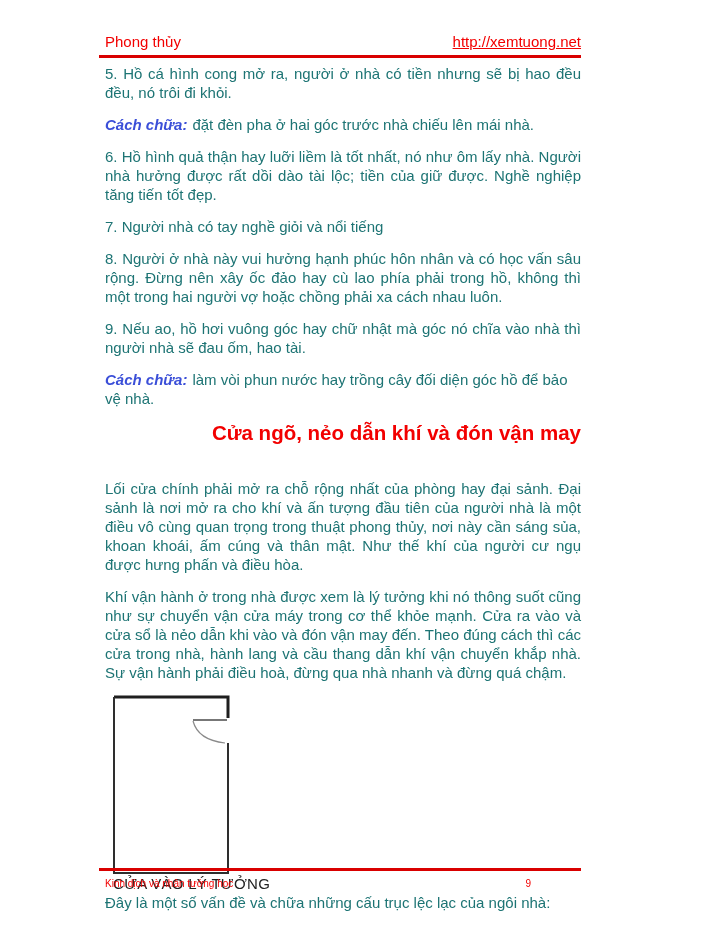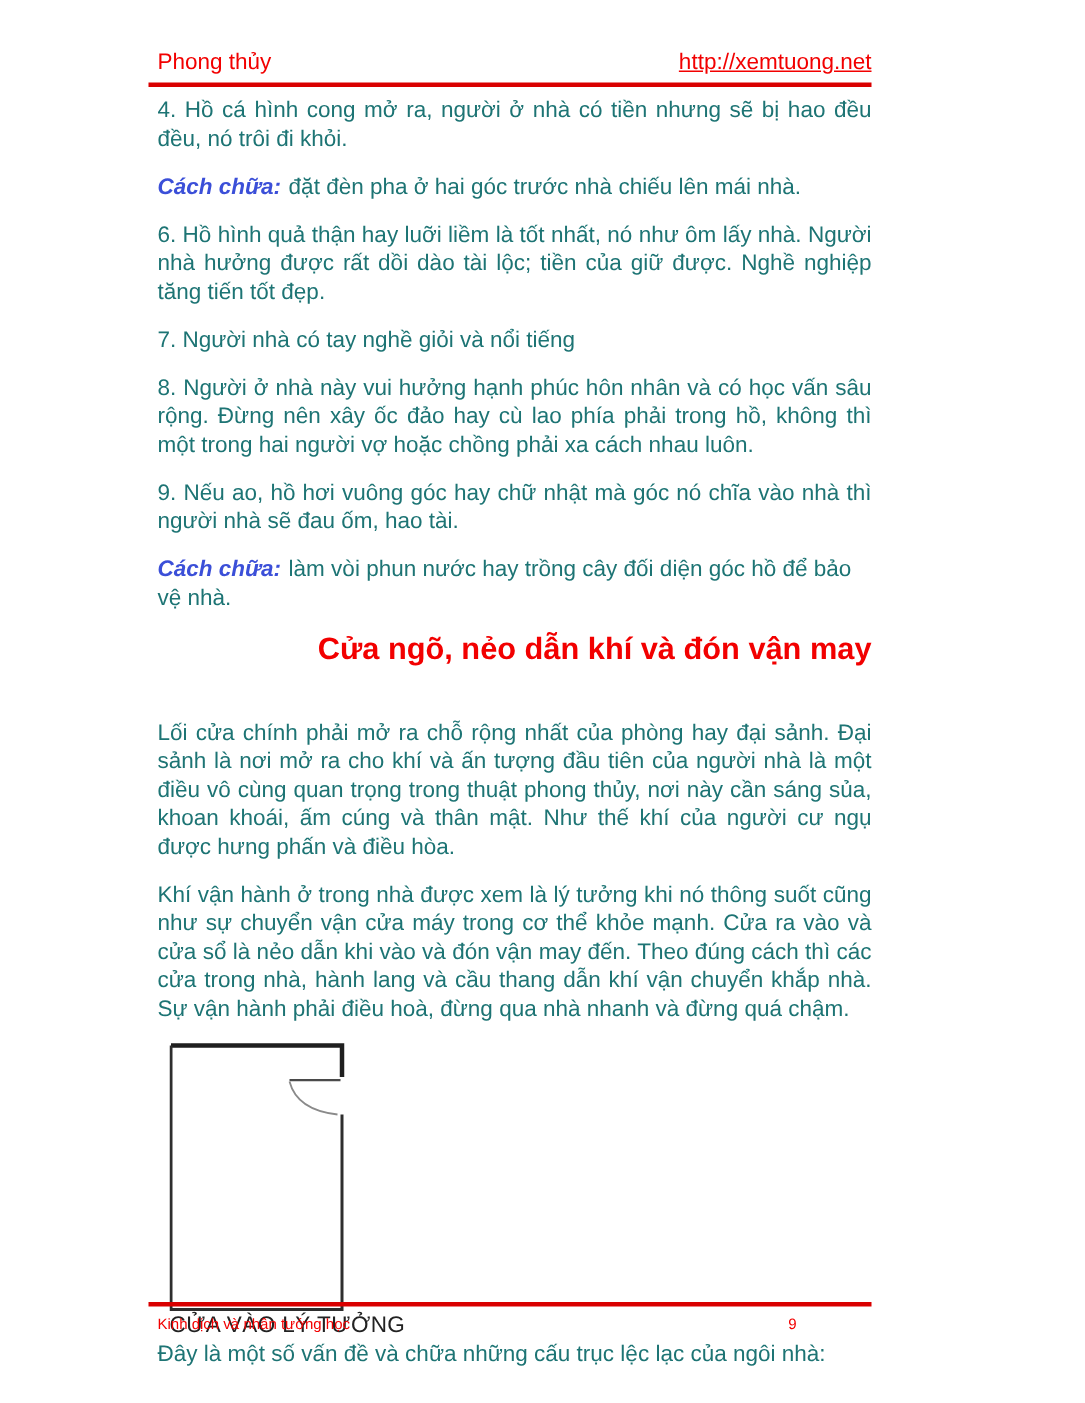--- a/index.html
+++ b/index.html
@@ -108,21 +108,21 @@
   <div class="content">
 
     <div class="header-row">
       <span>Phong thủy</span>
       <a class="header-link">http://xemtuong.net</a>
     </div>
     <div class="rule"></div>
 
     <div class="body-text">
 
-      <p class="doc-para">4. Hồ cá hình cong mở ra, người ở nhà có tiền nhưng sẽ bị hao đều đều, nó trôi đi khỏi.</p>
+      <p class="doc-para">5. Hồ cá hình cong mở ra, người ở nhà có tiền nhưng sẽ bị hao đều đều, nó trôi đi khỏi.</p>
 
       <p class="doc-para single-line"><span class="remedy-label">Cách chữa:</span><span>đặt đèn pha ở hai góc trước nhà chiếu lên mái nhà.</span></p>
 
       <p class="doc-para">6. Hồ hình quả thận hay luỡi liềm là tốt nhất, nó như ôm lấy nhà. Người nhà hưởng được rất dồi dào tài lộc; tiền của giữ được. Nghề nghiệp tăng tiến tốt đẹp.</p>
 
       <p class="doc-para single-line">7. Người nhà có tay nghề giỏi và nổi tiếng</p>
 
       <p class="doc-para">8. Người ở nhà này vui hưởng hạnh phúc hôn nhân và có học vấn sâu rộng. Đừng nên xây ốc đảo hay cù lao phía phải trong hồ, không thì một trong hai người vợ hoặc chồng phải xa cách nhau luôn.</p>
 
       <p class="doc-para">9. Nếu ao, hồ hơi vuông góc hay chữ nhật mà góc nó chĩa vào nhà thì người nhà sẽ đau ốm, hao tài.</p>

